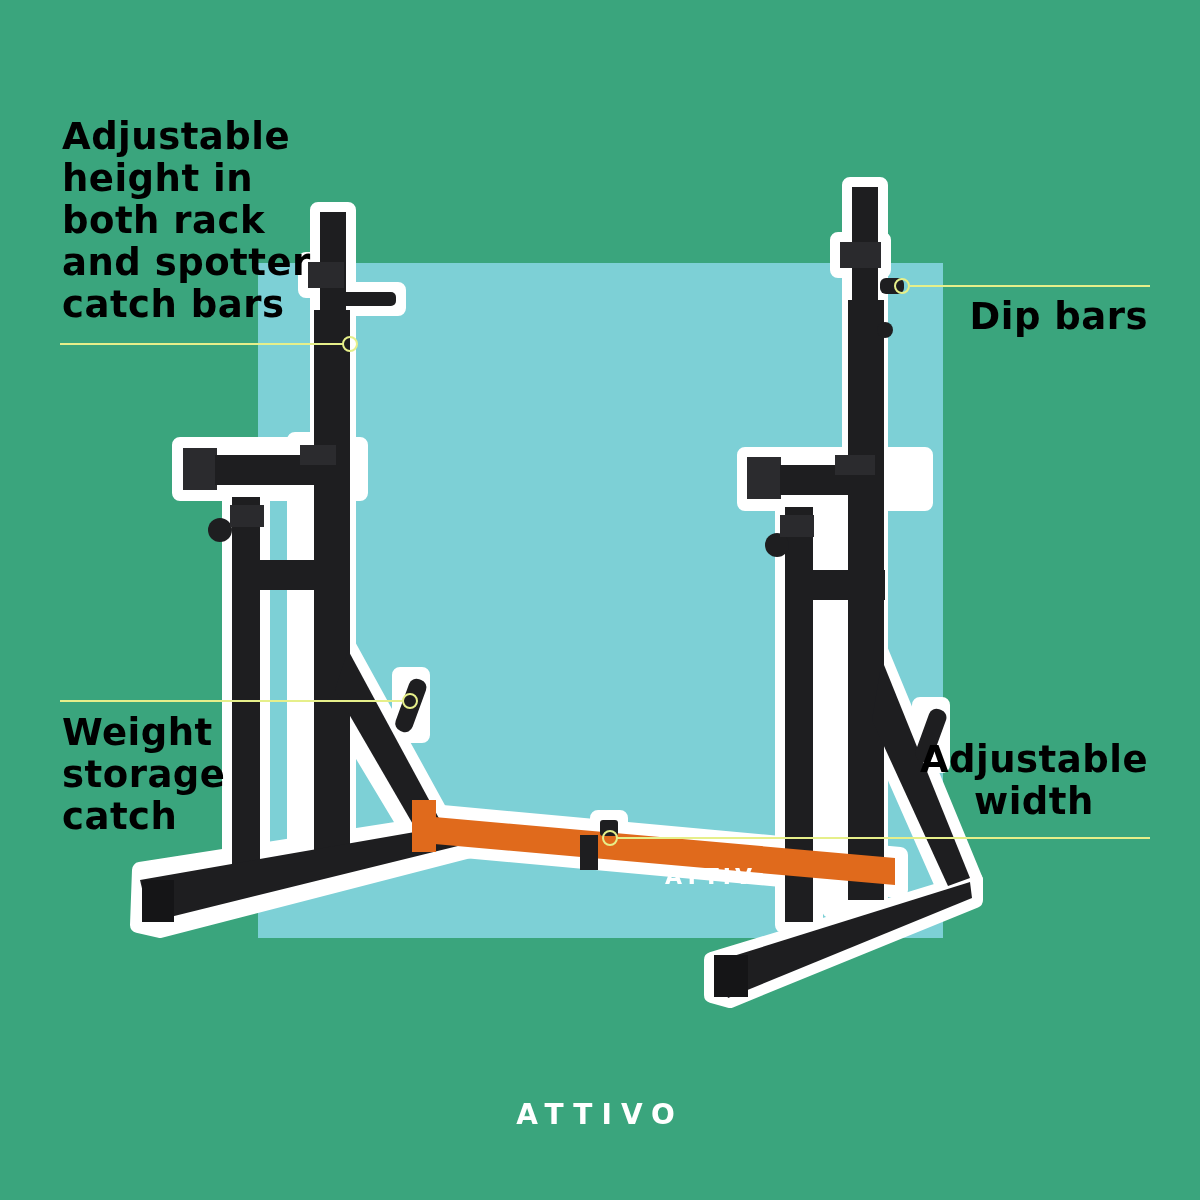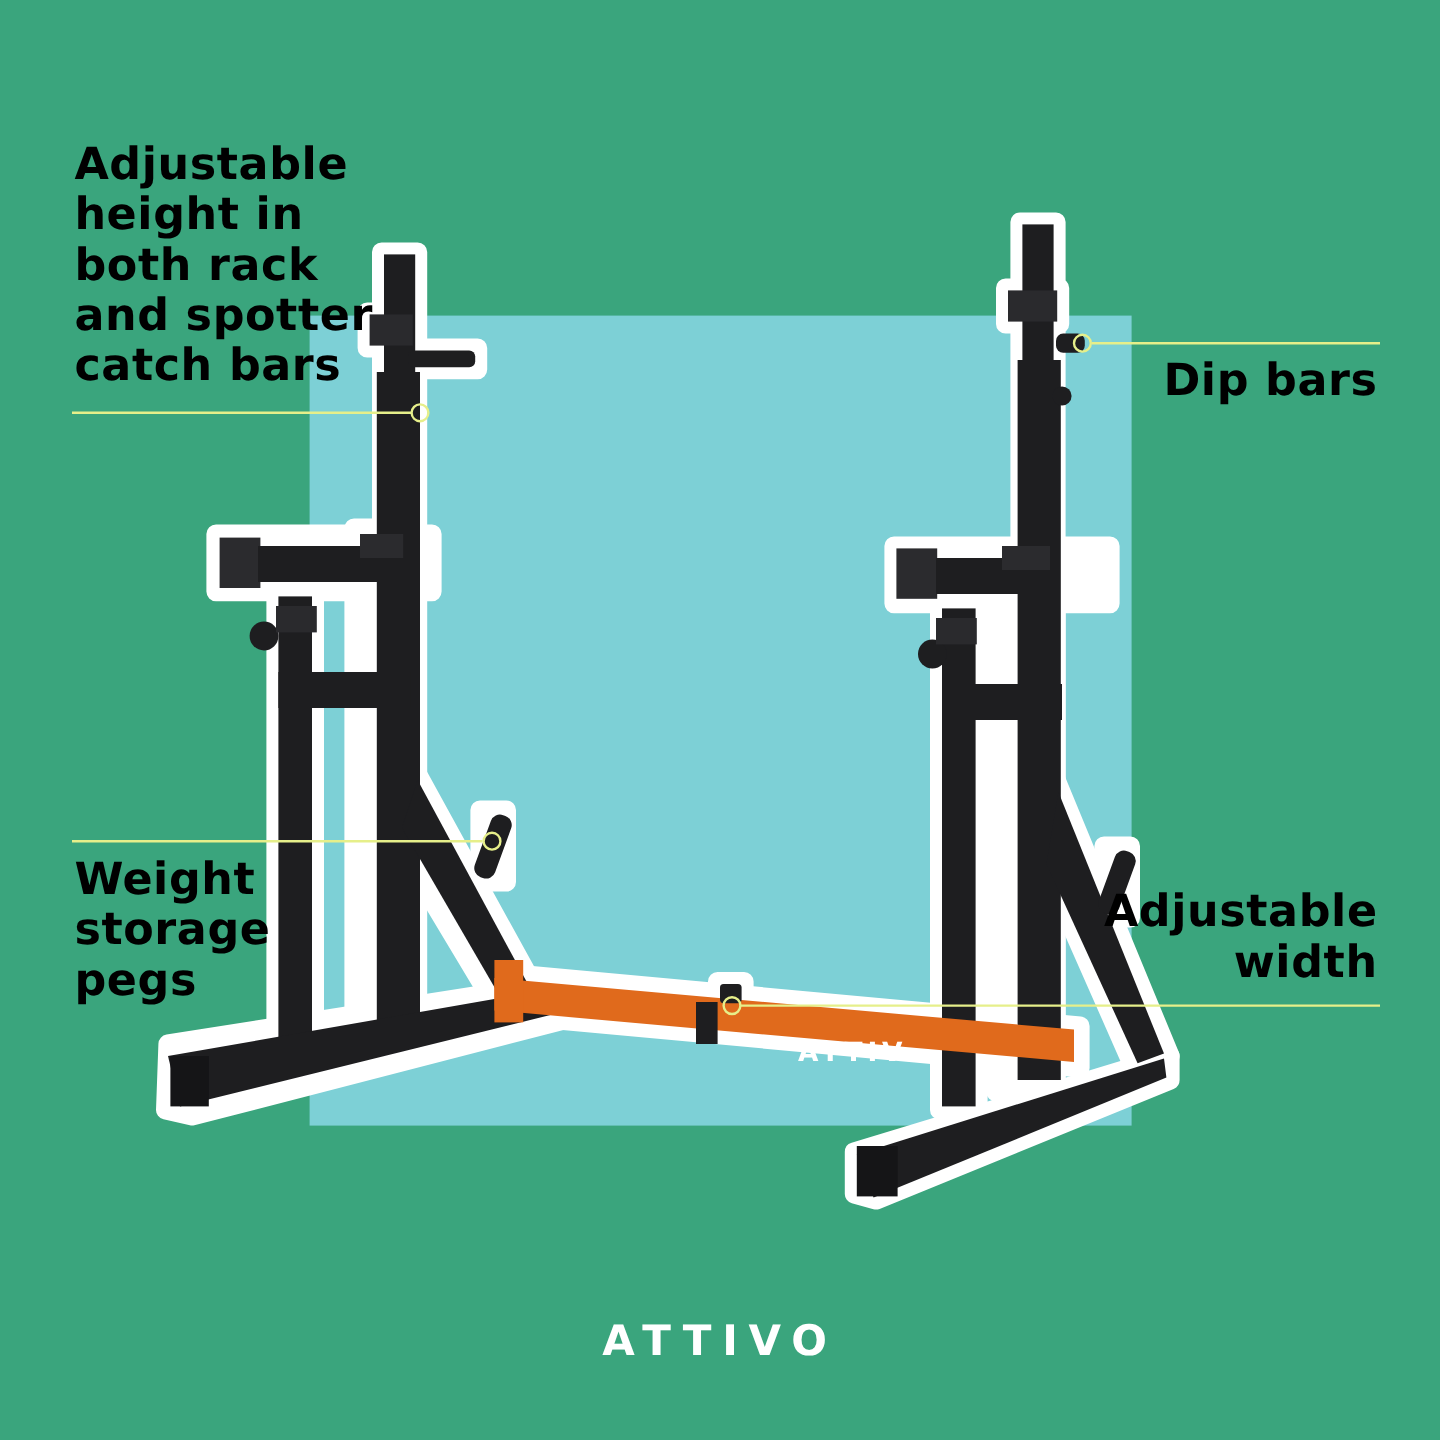--- a/index.html
+++ b/index.html
@@ -1,23 +1,23 @@
 <!DOCTYPE html>
 <html><head>
 <meta charset="utf-8">
 <style>
   html, body { margin: 0; padding: 0; }
   body { width: 1200px; height: 1200px; background: #3aa57d; overflow: hidden; position: relative;
          font-family: "DejaVu Sans", sans-serif; }
   .canvas { position: absolute; left: 0; top: 0; width: 1200px; height: 1200px; }
   .label { position: absolute; color: #000000; font-weight: bold; font-size: 37px; line-height: 42px;
            letter-spacing: 0.5px; white-space: pre; }
-  .label.right { text-align: right; }
+  .label.right { text-align: center; }
   .brand { position: absolute; left: 0; width: 1200px; top: 1098px; text-align: center;
-           color: #ffffff; font-weight: bold; font-size: 35px; letter-spacing: 9px; }
+           color: #ffffff; font-weight: bold; font-size: 28px; letter-spacing: 9px; }
 </style>
 </head>
 <body>
 
 <div class="canvas">
 
   <svg width="1200" height="1200" viewBox="0 0 1200 1200" style="position:absolute;left:0;top:0">
 
     <rect x="258" y="263" width="685" height="675" fill="#7dd0d6"></rect>
 
@@ -103,18 +103,18 @@
   </svg>
 
   <div class="label" style="left:62px; top:116px;">Adjustable
 height in
 both rack
 and spotter
 catch bars</div>
   <div class="label right" style="right:52px; top:296px;">Dip bars</div>
   <div class="label" style="left:62px; top:712px;">Weight
 storage
-pegs</div>
+catch</div>
   <div class="label right" style="right:52px; top:739px;">Adjustable
 width</div>
 
   <div class="brand">ATTIVO</div>
 </div>
 
 </body></html>

